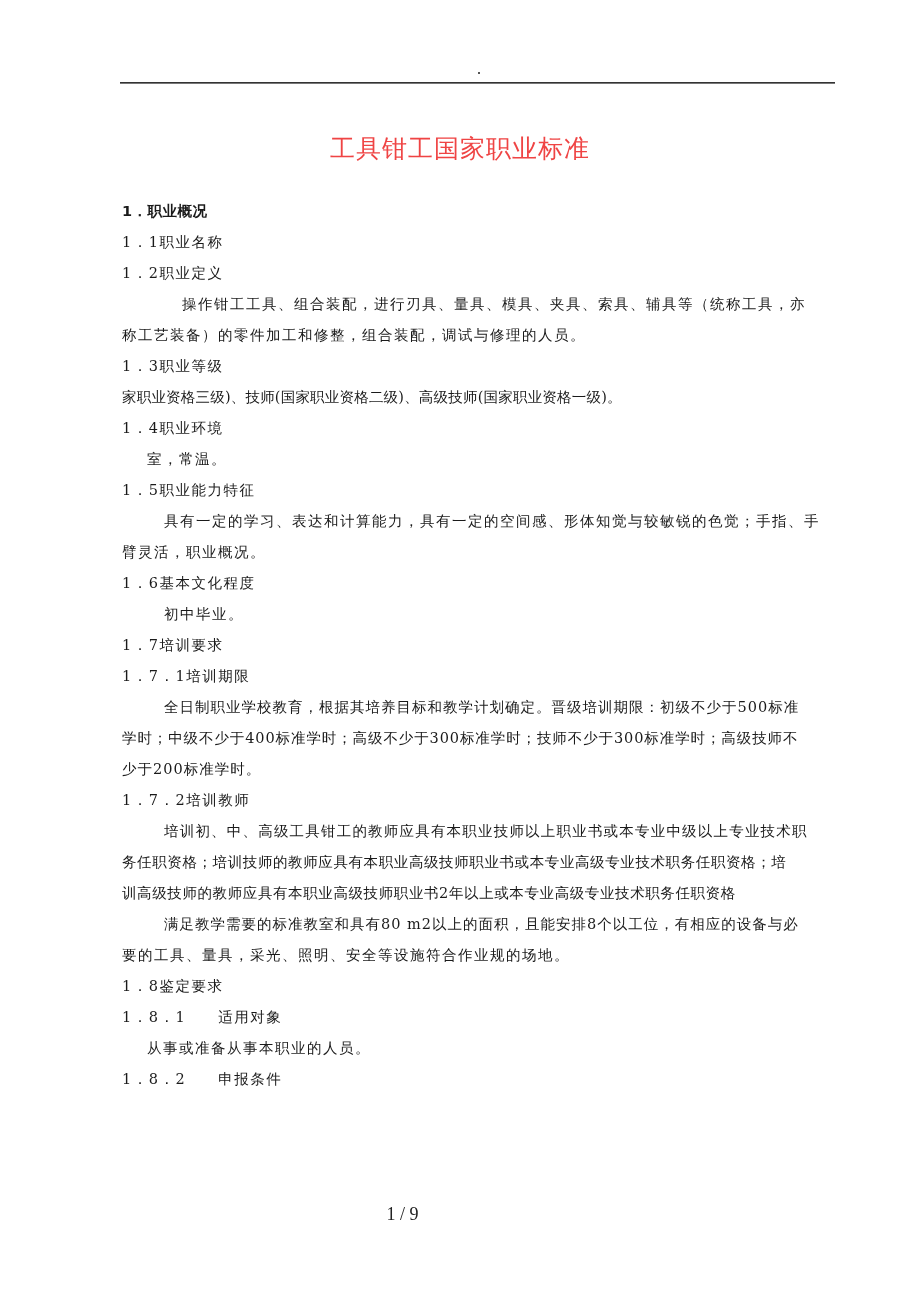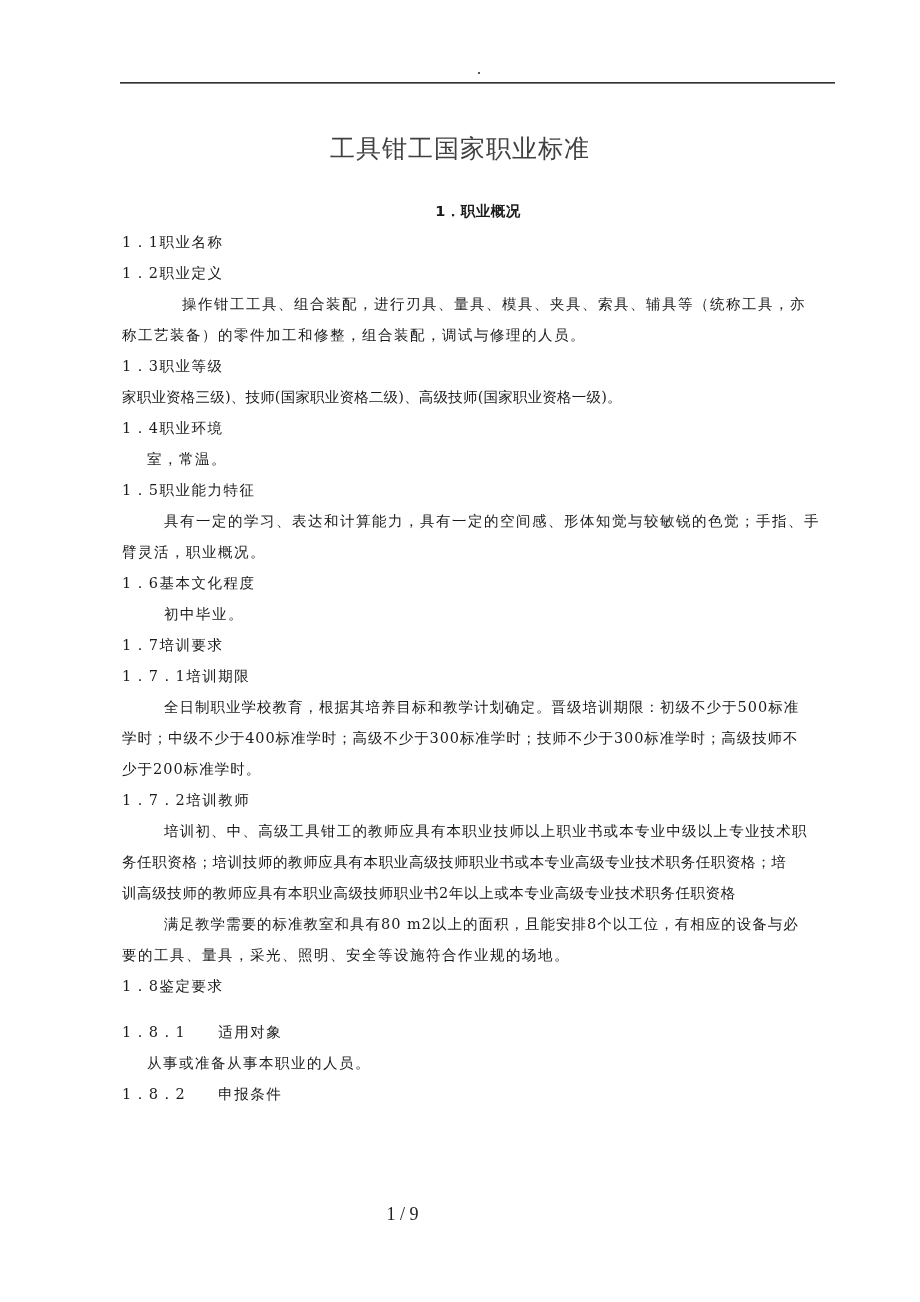--- a/index.html
+++ b/index.html
@@ -3,24 +3,24 @@
   <meta charset="utf-8">
   <style>
     html, body { margin: 0; padding: 0; background: #ffffff; }
     body { width: 920px; height: 1302px; position: relative; overflow: hidden;
            font-family: "DejaVu Serif", "Liberation Serif", serif; color: #1a1a1a; }
     .page { position: absolute; left: 0; top: 0; width: 920px; height: 1302px; }
     .header-dot { position: absolute; left: 478px; top: 72px; width: 2px; height: 2px; background: #555; }
     .header-rule { position: absolute; left: 120px; top: 82px; width: 715px; height: 1px; background: #333;
                    border-bottom: 1px solid #777; }
     .title { position: absolute; left: 0; width: 920px; top: 115px; text-align: center;
-             font-size: 25px; letter-spacing: 1px; font-family: "DejaVu Sans", sans-serif; font-weight: normal; color: #404040; }
+             font-size: 25px; letter-spacing: 1px; font-family: "DejaVu Sans", sans-serif; font-weight: normal; color: #ef4444; }
     .content { position: absolute; left: 122px; top: 196px; width: 712px; }
     .line { font-size: 14.5px; line-height: 31px; height: 31px; white-space: nowrap; letter-spacing: 1.5px; }
-    .heading-bold { font-weight: bold; font-family: "DejaVu Sans", sans-serif; letter-spacing: 0.5px; text-align: center; }
+    .heading-bold { font-weight: bold; font-family: "DejaVu Sans", sans-serif; letter-spacing: 0.5px; }
     .indent-1 { padding-left: 38px; }
     .indent-2 { padding-left: 60px; }
     .indent-3 { padding-left: 42px; }
     .indent-4 { padding-left: 45px; }
     .indent-5 { padding-left: 25px; }
     .footer { position: absolute; left: 0; width: 805px; top: 1204px; text-align: center;
               font-size: 18px; font-family: "Liberation Serif", serif; color: #222; }
   </style>
 </head>
 <body>
@@ -63,20 +63,20 @@
     <div class="line">1．7．2培训教师</div>
     <div class="line indent-3" style="letter-spacing:1.2px;">培训初、中、高级工具钳工的教师应具有本职业技师以上职业书或本专业中级以上专业技术职</div>
     <div class="line" style="letter-spacing:0.6px;">务任职资格；培训技师的教师应具有本职业高级技师职业书或本专业高级专业技术职务任职资格；培</div>
     <div class="line" style="letter-spacing:0.6px;">训高级技师的教师应具有本职业高级技师职业书2年以上或本专业高级专业技术职务任职资格</div>
 
     <div class="line indent-3" style="letter-spacing:1px;">满足教学需要的标准教室和具有80 m2以上的面积，且能安排8个以工位，有相应的设备与必</div>
     <div class="line">要的工具、量具，采光、照明、安全等设施符合作业规的场地。</div>
 
     <div class="line">1．8鉴定要求</div>
 
-    <div class="line" style="white-space:pre;margin-top:15px;">1．8．1　　适用对象</div>
+    <div class="line" style="white-space:pre;">1．8．1　　适用对象</div>
     <div class="line indent-5">从事或准备从事本职业的人员。</div>
 
     <div class="line" style="white-space:pre;">1．8．2　　申报条件</div>
   </div>
 
   <div class="footer">1 / 9</div>
 </div>
 
 </body></html>

